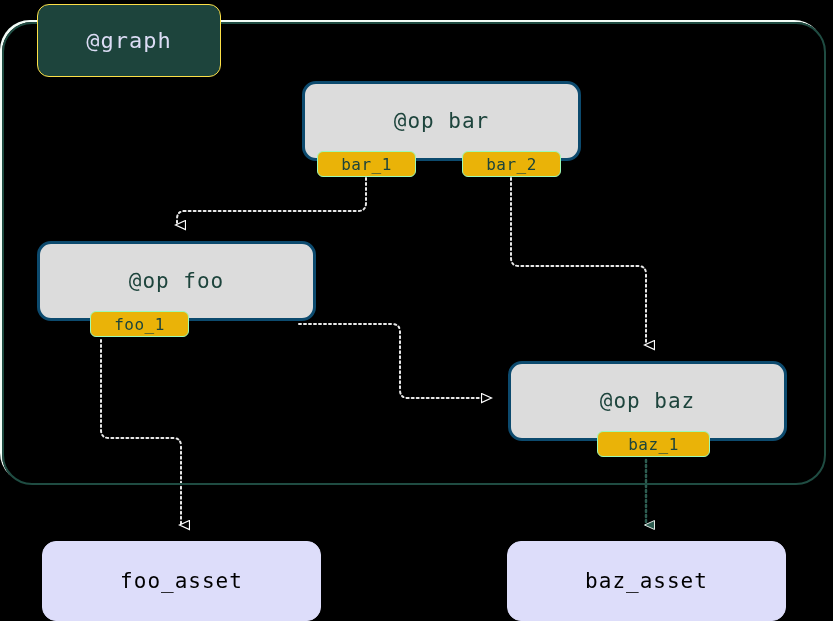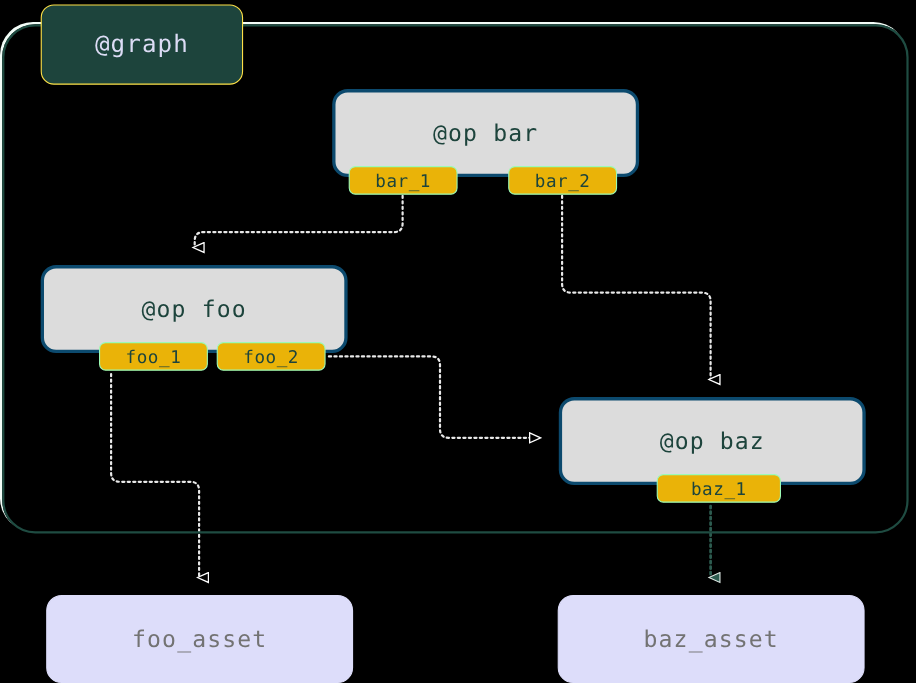--- a/index.html
+++ b/index.html
@@ -100,21 +100,21 @@
 
   
   .asset-node {
     position: absolute;
     background: #ddddfa;
     border: 1px solid #ddddfa;
     border-radius: 14px;
     display: flex;
     align-items: center;
     justify-content: center;
-    color: #737373;
+    color: #000000;
     font-size: 21px;
     letter-spacing: 1px;
     box-sizing: border-box;
     width: 279px;
     height: 80px;
     top: 541px;
   }
   .asset-foo { left: 42px; }
   .asset-baz { left: 507px; justify-content: center; }
 </style>
@@ -164,23 +164,20 @@
 
   <div class="port port-bar1">
     <span>bar_1</span>
   </div>
   <div class="port port-bar2">
     <span>bar_2</span>
   </div>
   <div class="port port-foo1">
     <span>foo_1</span>
   </div>
-  <div class="port port-foo2">
-    <span>foo_2</span>
-  </div>
   <div class="port port-baz1">
     <span>baz_1</span>
   </div>
 
   <div class="asset-node asset-foo">
     <span>foo_asset</span>
   </div>
   <div class="asset-node asset-baz">
     <span>baz_asset</span>
   </div>

